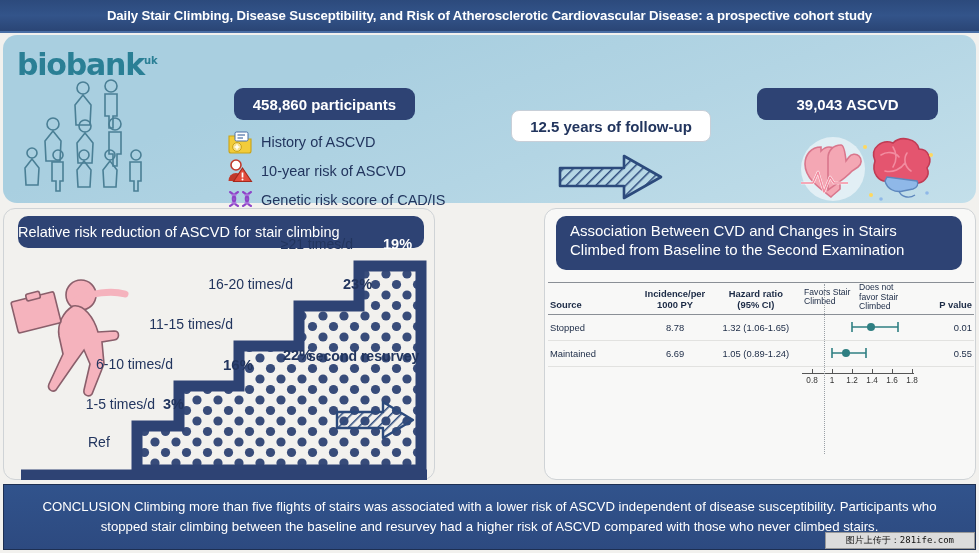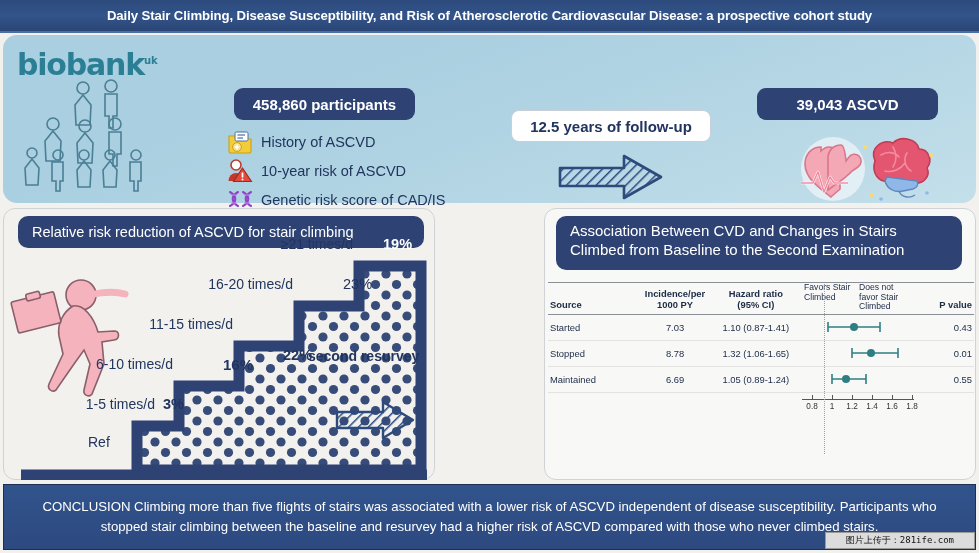--- a/index.html
+++ b/index.html
@@ -60,21 +60,21 @@
   .bullet .lb { font-size: 14.5px; color: #22355e; margin-left: 4px; }
 
   
   .left-panel {
     position: absolute; left: 3px; top: 208px; width: 432px; height: 272px;
     background: #f2f1ee; border: 1.5px solid #cfd3d6; border-radius: 12px;
   }
   .hdr-dark {
     position: absolute; background: #2e4374; border-radius: 10px;
     color: #ffffff; display: flex; align-items: center;
-    padding: 0 14px;
+    padding: 0 0;
   }
   #left-hdr { left: 18px; top: 216px; width: 406px; height: 32px; font-size: 14.5px; }
   #right-hdr {
     left: 556px; top: 216px; width: 406px; height: 54px; font-size: 15px;
     line-height: 1.26; display: block; padding: 6px 14px;
   }
 
   .stairs-wrap { position: absolute; left: 3px; top: 248px; width: 432px; height: 232px; }
 
   
@@ -311,21 +311,21 @@
     <div style="position:absolute; left:27px; top:148px; width:125px; text-align:right; font-size:14px; color:#22355e;">1-5 times/d</div>
     <div style="position:absolute; left:160px; top:148px; font-size:14.5px; font-weight:bold; color:#22355e;">3%</div>
 
     <div style="position:absolute; left:10px; top:108px; width:160px; text-align:right; font-size:14px; color:#22355e;">6-10 times/d</div>
     <div style="position:absolute; left:220px; top:108px; font-size:15px; font-weight:bold; color:#22355e;">16%</div>
 
     <div style="position:absolute; left:50px; top:68px; width:180px; text-align:right; font-size:14px; color:#22355e;">11-15 times/d</div>
     <div style="position:absolute; left:280px; top:68px; font-size:14.5px; font-weight:bold; color:#22355e;margin-top:31px;">22%</div>
 
     <div style="position:absolute; left:110px; top:28px; width:180px; text-align:right; font-size:14px; color:#22355e;">16-20 times/d</div>
-    <div style="position:absolute; left:340px; top:28px; font-size:14.5px; font-weight:normal; color:#22355e;">23%</div>
+    <div style="position:absolute; left:340px; top:28px; font-size:14.5px; font-weight:bold; color:#22355e;">23%</div>
 
     <div style="position:absolute; left:170px; top:-12px; width:180px; text-align:right; font-size:14px; color:#22355e;">≥21 times/d</div>
     <div style="position:absolute; left:380px; top:-12px; font-size:14.5px; font-weight:bold; color:#ffffff;">19%</div>
 
     <div style="position:absolute; left:305px; top:100px; font-size:14px; font-weight:bold; color:#22355e; white-space:nowrap;">second resurvey</div>
   </div>
 
   <div class="right-panel"></div>
   <div class="hdr-dark" id="right-hdr">Association Between CVD and Changes in Stairs Climbed from Baseline to the Second Examination</div>
 
@@ -336,45 +336,29 @@
           <th class="c-src hdr-top">Source</th>
           <th class="c-inc hdr-top">
             <div>Incidence/per</div>
             <div>1000 PY</div>
           </th>
           <th class="c-hr hdr-top">
             <div>Hazard ratio</div>
             <div>(95% CI)</div>
           </th>
           <th class="c-plot hdr-top">
-            <div class="fav-head" style="padding:0 2px 2px 2px;">
+            <div class="fav-head" style="padding:0 2px 2px 2px;align-items:center;">
               <div class="l">Favors Stair Climbed</div>
               <div class="r">Does not favor Stair Climbed</div>
             </div>
           </th>
           <th class="c-p hdr-top">P value</th>
         </tr>
       </thead>
       <tbody>
-        <tr>
-          <td class="c-src">Started</td>
-          <td class="c-inc">7.03</td>
-          <td class="c-hr">1.10 (0.87-1.41)</td>
-          <td class="c-plot">
-            <div class="plot-cell">
-              <svg width="118" height="22" viewBox="0 0 118 22">
-                <line x1="26" y1="11" x2="78" y2="11" stroke="#2f7f82" stroke-width="1.6"></line>
-                <line x1="26" y1="6" x2="26" y2="16" stroke="#2f7f82" stroke-width="1.6"></line>
-                <line x1="78" y1="6" x2="78" y2="16" stroke="#2f7f82" stroke-width="1.6"></line>
-                <circle cx="52" cy="11" r="4" fill="#2f7f82"></circle>
-              </svg>
-            </div>
-          </td>
-          <td class="c-p">0.43</td>
-        </tr>
         <tr>
           <td class="c-src">Stopped</td>
           <td class="c-inc">8.78</td>
           <td class="c-hr">1.32 (1.06-1.65)</td>
           <td class="c-plot">
             <div class="plot-cell">
               <svg width="118" height="22" viewBox="0 0 118 22">
                 <line x1="50" y1="11" x2="96" y2="11" stroke="#2f7f82" stroke-width="1.6"></line>
                 <line x1="50" y1="6" x2="50" y2="16" stroke="#2f7f82" stroke-width="1.6"></line>
                 <line x1="96" y1="6" x2="96" y2="16" stroke="#2f7f82" stroke-width="1.6"></line>

